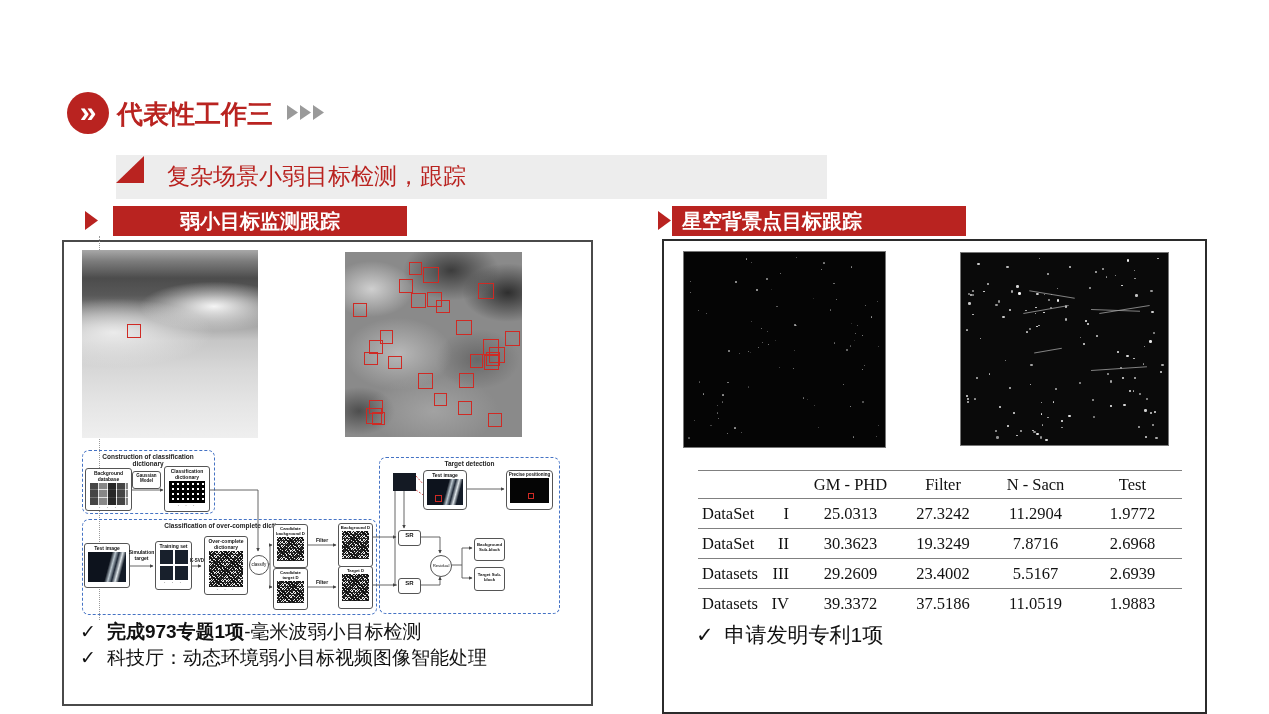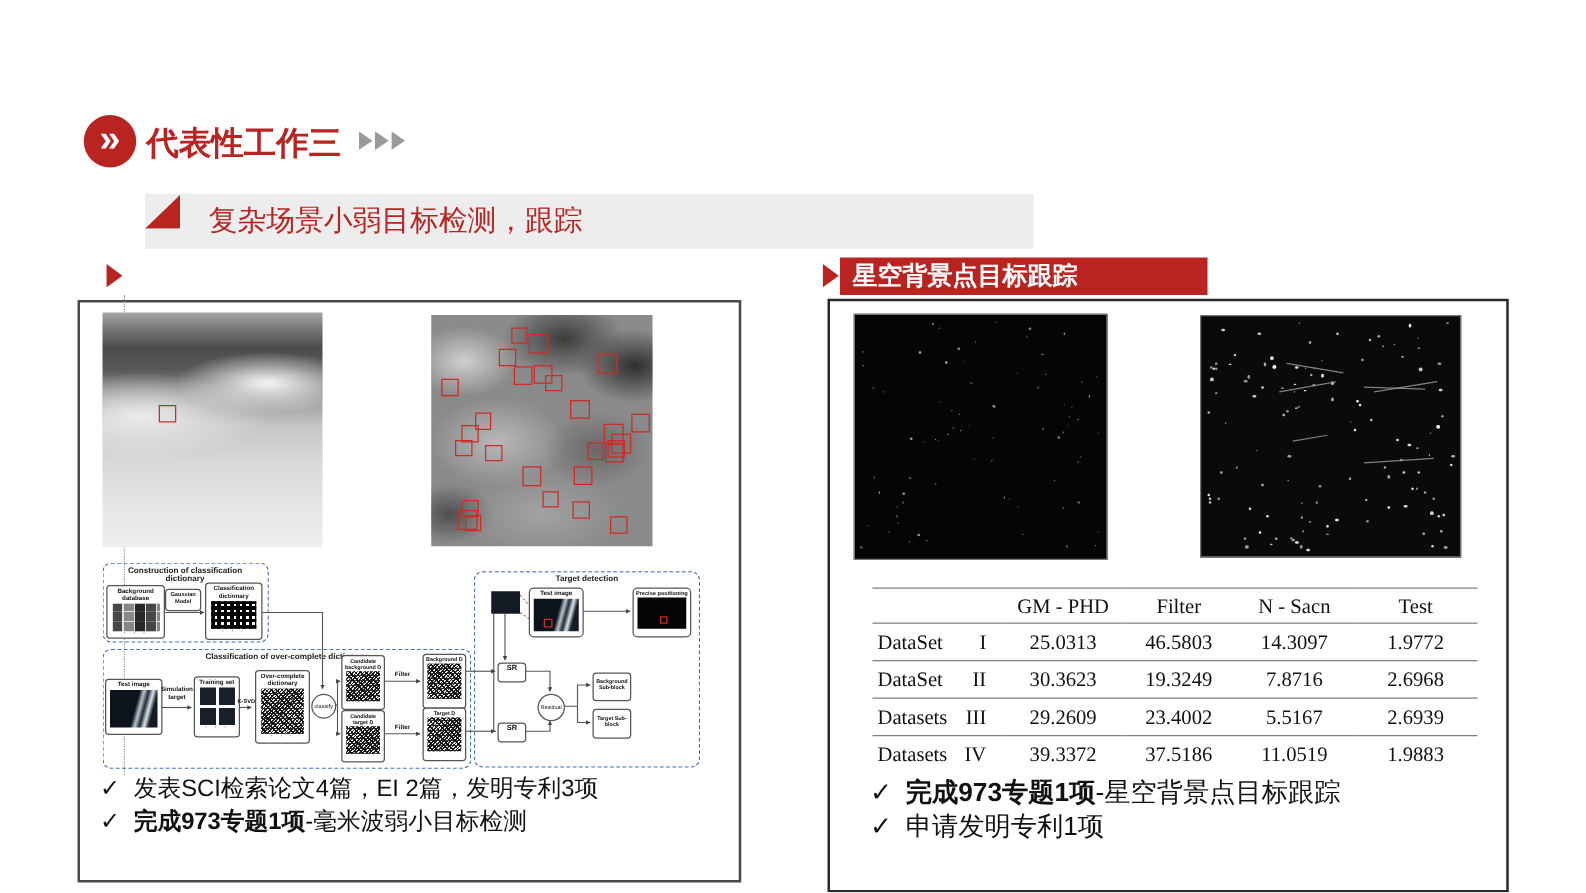--- a/index.html
+++ b/index.html
@@ -113,20 +113,21 @@
       <i></i>
       <i></i>
       <i></i>
     </div>
 
   <div class="subbar"></div>
   <div class="subtri"></div>
   <div class="subtext">复杂场景小弱目标检测，跟踪</div>
 
   <div class="sec-tri" style="left:85px;top:211px;"></div>
+  <div class="sec-ban" style="left:113px;top:206px;width:294px;text-align:center;">弱小目标监测跟踪</div>
   <div class="sec-tri" style="left:658px;top:211px;"></div>
   <div class="sec-ban" style="left:672px;top:206px;width:294px;padding-left:10px;box-sizing:border-box;">星空背景点目标跟踪</div>
 
   <div class="panel-left"></div>
   <div class="panel-right"></div>
   <div class="dotline"></div>
 
   <div class="cloud1">
     <span class="redbox" style="left:45px;top:74px;width:12px;height:12px;"></span>
   </div>
@@ -499,22 +500,22 @@
     </thead>
     <tbody>
       <tr class="rl">
         <td class="lab">
             <span class="labwrap">
               <span>DataSet</span>
               <span>I</span>
             </span>
           </td>
         <td>25.0313</td>
-          <td>46.5803</td>
-        <td>14.3097</td>
+          <td>27.3242</td>
+        <td>11.2904</td>
           <td>1.9772</td>
       </tr>
       <tr class="rl">
         <td class="lab">
             <span class="labwrap">
               <span>DataSet</span>
               <span>II</span>
             </span>
           </td>
         <td>30.3623</td>
@@ -543,21 +544,20 @@
           </td>
         <td>39.3372</td>
           <td>37.5186</td>
         <td>11.0519</td>
           <td>1.9883</td>
       </tr>
     </tbody>
   </table>
 
   <ul class="bullets" id="bullets-left">
-    <li><span class="chk">✓</span><span class="bb"></span><span>发表SCI检索论文4篇，EI 2篇，发明专利3项</span></li>
     <li><span class="chk">✓</span><span class="bb">完成973专题1项</span><span>-毫米波弱小目标检测</span></li>
+    <li><span class="chk">✓</span><span class="bb"></span><span>科技厅：动态环境弱小目标视频图像智能处理</span></li>
   </ul>
   <ul class="bullets" id="bullets-right">
-    <li><span class="chk">✓</span><span class="bb">完成973专题1项</span><span>-星空背景点目标跟踪</span></li>
     <li><span class="chk">✓</span><span class="bb"></span><span>申请发明专利1项</span></li>
   </ul>
 
 </div>
 
 </body></html>

